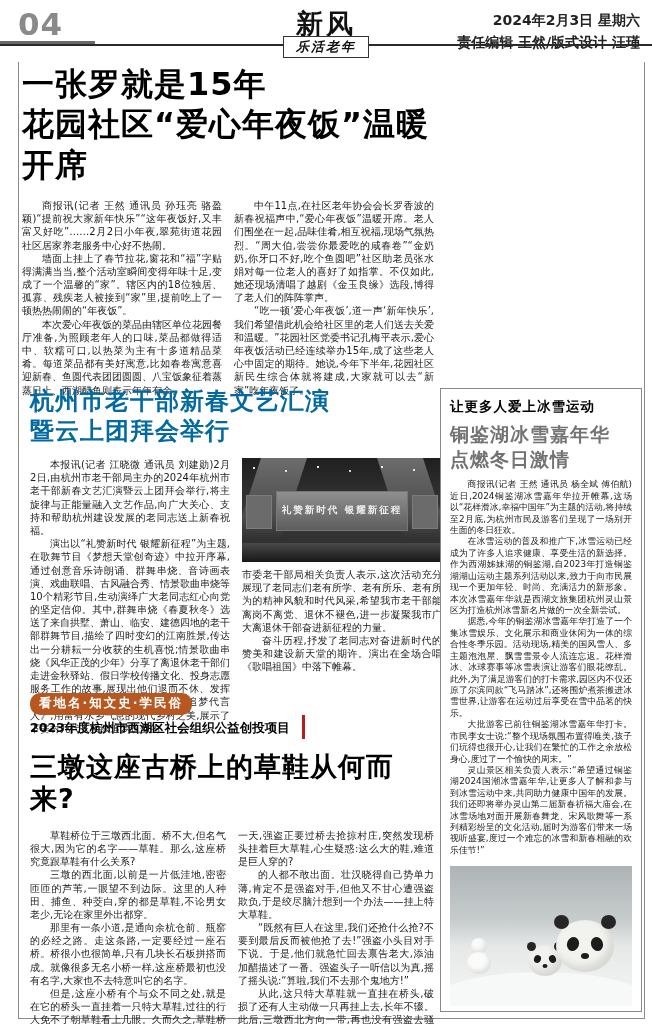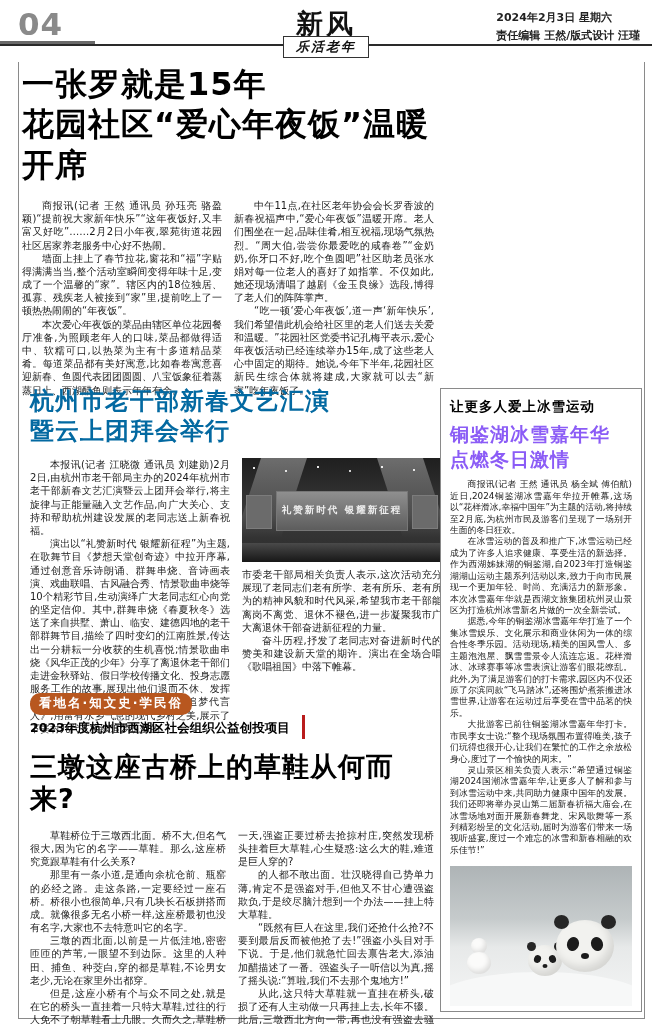--- a/index.html
+++ b/index.html
@@ -9,21 +9,21 @@
     position:relative;overflow:hidden;
   }
   
   .header{position:absolute;top:0;left:0;width:652px;height:60px;}
   .page-num{position:absolute;left:18px;top:6px;font-size:31px;font-weight:bold;color:#8a8a8a;letter-spacing:1px;}
   .header-rule{position:absolute;left:0;right:0;top:44px;border-top:2px solid #2a2a2a;}
   .page-num-rule{position:absolute;left:0;top:41px;width:95px;border-top:4px solid #6a6a6a;}
   .section-title{position:absolute;left:0;right:0;top:6px;text-align:center;font-size:27px;font-weight:bold;letter-spacing:3px;margin:0;}
   .brand-badge{position:absolute;left:50%;transform:translateX(-50%);top:36px;background:#fff;border:1px solid #333;
     padding:1px 12px;font-size:13px;font-weight:bold;font-style:italic;font-family:"DejaVu Serif","Liberation Serif",serif;letter-spacing:2px;}
-  .header-meta{position:absolute;right:12px;top:9px;font-size:11px;line-height:1.6;font-weight:bold;color:#222;}
+  .header-meta{position:absolute;right:12px;top:9px;text-align:right;font-size:14px;line-height:1.6;font-weight:bold;color:#222;}
   
   .frame{position:absolute;left:18px;right:7px;top:62px;bottom:5px;
     border-left:1px solid #8a8a8a;border-right:1px solid #8a8a8a;border-bottom:1px solid #8a8a8a;pointer-events:none;}
   
   .body2col{display:flex;gap:12px;}
   .col{width:200px;}
   .col-narrow{width:196px;}
   .para{font-size:10px;line-height:1.32;text-align:justify;text-indent:2em;margin:0;color:#1a1a1a;}
   .cont-first .para:first-child{text-indent:0;}
   
@@ -48,21 +48,21 @@
     background:linear-gradient(#8f8f8f,#5d5d5d);border:1px solid #777;
     display:flex;align-items:center;justify-content:center;
     color:#efefef;font-size:9.5px;font-weight:bold;letter-spacing:2px;white-space:nowrap;}
   .stage-floor{position:absolute;left:0;right:0;bottom:0;height:18%;background:linear-gradient(#4a4a4a,#171717);}
   .stage-side{position:absolute;top:36%;width:12%;height:30%;background:#6b6b6b;border:1px solid #7c7c7c;}
   .stage-side.l{left:2%;} .stage-side.r{right:2%;}
   
   .icebox{position:absolute;left:440px;top:388px;width:202px;height:624px;border:1px solid #8a8a8a;
     box-sizing:border-box;padding:9px 9px 5px;display:flex;flex-direction:column;background:#fff;}
   .kicker{font-size:13.5px;font-weight:bold;letter-spacing:1px;margin:0 0 6px;color:#000;}
-  .ice-head{font-size:19px;font-weight:bold;line-height:1.3;letter-spacing:1px;margin:0 0 8px;color:#8b5cf6;}
+  .ice-head{font-size:19px;font-weight:bold;line-height:1.3;letter-spacing:1px;margin:0 0 8px;color:#737373;}
   .ice-body{flex:1;overflow:hidden;}
   .ice-body .para{font-size:8.8px;line-height:1.3;}
   .snow-photo{height:140px;flex-shrink:0;margin-top:6px;position:relative;overflow:hidden;
     background:linear-gradient(180deg,#aeb4b6 0%,#c6cbcc 38%,#e7e9e9 58%,#f4f5f5 100%);}
   .snow-ground{position:absolute;left:-10%;right:-10%;bottom:-26px;height:60px;background:#f7f8f8;border-radius:50%;}
   .panda-head{position:absolute;background:#f2f2ef;border-radius:50%;box-shadow:inset -4px -5px 8px rgba(0,0,0,.12);}
   .panda-big{width:58px;height:52px;right:18px;bottom:34px;}
   .panda-small{width:34px;height:31px;left:78px;bottom:30px;}
   .ear{position:absolute;background:#262626;border-radius:50%;}
   .panda-big .ear.l{width:15px;height:14px;left:-2px;top:-5px;}
@@ -193,22 +193,22 @@
   <div>
     <span class="badge">看地名·知文史·学民俗</span>
   </div>
   <div class="subtitle-wrap">
     <span class="subtitle">2023年度杭州市西湖区社会组织公益创投项目</span>
   </div>
   <h2 class="headline">三墩这座古桥上的草鞋从何而来?</h2>
   <div class="body2col">
     <div class="col-narrow plist">
         <p class="para">草鞋桥位于三墩西北面。桥不大,但名气很大,因为它的名字——草鞋。那么,这座桥究竟跟草鞋有什么关系?</p>
+        <p class="para">三墩的西北面,以前是一片低洼地,密密匝匝的芦苇,一眼望不到边际。这里的人种田、捕鱼、种茭白,穿的都是草鞋,不论男女老少,无论在家里外出都穿。</p>
         <p class="para">那里有一条小道,是通向余杭仓前、瓶窑的必经之路。走这条路,一定要经过一座石桥。桥很小也很简单,只有几块长石板拼搭而成。就像很多无名小桥一样,这座桥最初也没有名字,大家也不去特意叫它的名字。</p>
-        <p class="para">三墩的西北面,以前是一片低洼地,密密匝匝的芦苇,一眼望不到边际。这里的人种田、捕鱼、种茭白,穿的都是草鞋,不论男女老少,无论在家里外出都穿。</p>
         <p class="para">但是,这座小桥有个与众不同之处,就是在它的桥头一直挂着一只特大草鞋,过往的行人免不了朝草鞋看上几眼。久而久之,草鞋桥的名字便在方圆几十里传开了。</p>
       </div>
     <div class="col-narrow plist cont-first">
         <p class="para">一天,强盗正要过桥去抢掠村庄,突然发现桥头挂着巨大草鞋,心生疑惑:这么大的鞋,难道是巨人穿的?</p>
         <p class="para">的人都不敢出面。壮汉晓得自己势单力薄,肯定不是强盗对手,但他又不甘心遭强盗欺负,于是绞尽脑汁想到一个办法——挂上特大草鞋。</p>
         <p class="para">“既然有巨人在这里,我们还抢什么抢?不要到最后反而被他抢了去!”强盗小头目对手下说。于是,他们就急忙回去禀告老大,添油加醋描述了一番。强盗头子一听信以为真,摇了摇头说:“算啦,我们不去那个鬼地方!”</p>
         <p class="para">从此,这只特大草鞋就一直挂在桥头,破损了还有人主动做一只再挂上去,长年不辍。此后,三墩西北方向一带,再也没有强盗去骚扰,那里的人总算过了一阵子的太平日子。之后,附近的村子也被命名为草鞋桥村。</p>
       </div>
   </div>
 </div>

